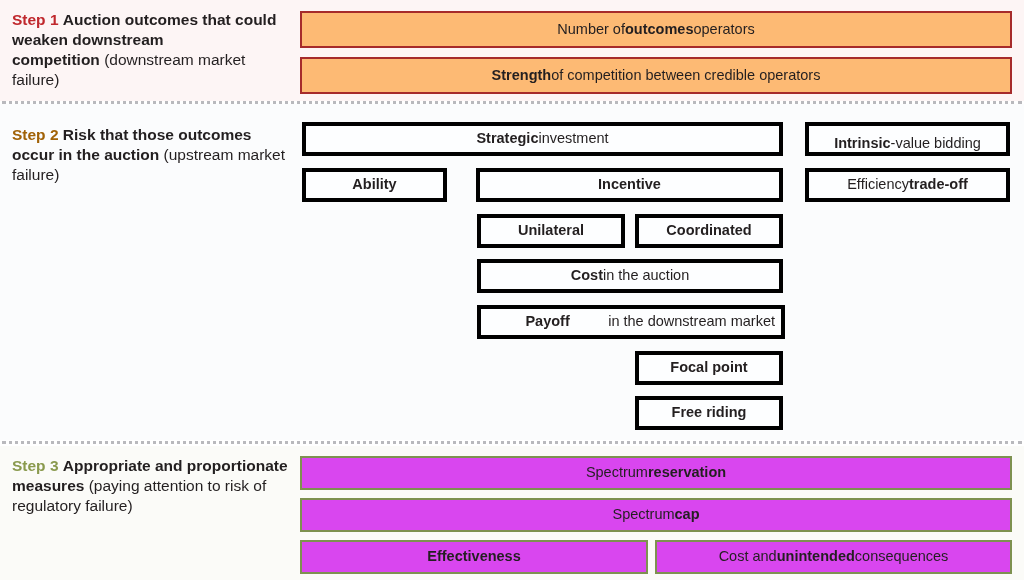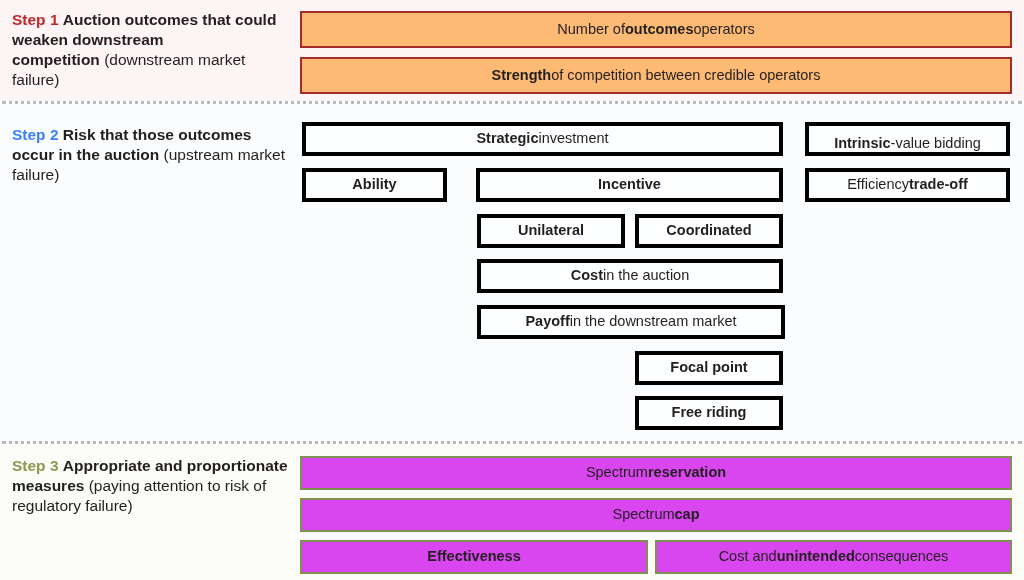--- a/index.html
+++ b/index.html
@@ -57,21 +57,21 @@
     font-weight: bold;
   }
   .step-label .step-normal {
     font-weight: normal;
   }
   .label-1 { top: 10px;  }
   .label-2 { top: 125px; }
   .label-3 { top: 456px; }
 
   .key-red   { color: #c0282d; }
-  .key-blue  { color: #3b82f6; }
+  .key-blue  { color: #a16207; }
   .key-green { color: #8a9a4e; }
 
   
   .box {
     position: absolute;
     box-sizing: border-box;
     display: flex;
     align-items: center;
     justify-content: center;
     text-align: center;
@@ -168,21 +168,21 @@
       <span class="b">Coordinated</span>
       <span class="n"></span>
   </div>
 
   <div class="box box-blue" style="left:477px; top:259px; width:306px; height:34px;">
     <span class="n"></span>
       <span class="b">Cost</span>
       <span class="n"> in the auction</span>
   </div>
 
-  <div class="box box-blue" style="left:477px; top:305px; width:308px; height:34px;">
+  <div class="box box-blue" style="left:477px; top:305px; width:308px; height:34px;justify-content:space-between;">
     <span class="n"></span>
       <span class="b">Payoff</span>
       <span class="n"> in the downstream market</span>
   </div>
 
   <div class="box box-blue" style="left:635px; top:351px; width:148px; height:34px;">
     <span class="n"></span>
       <span class="b">Focal point</span>
       <span class="n"></span>
   </div>

